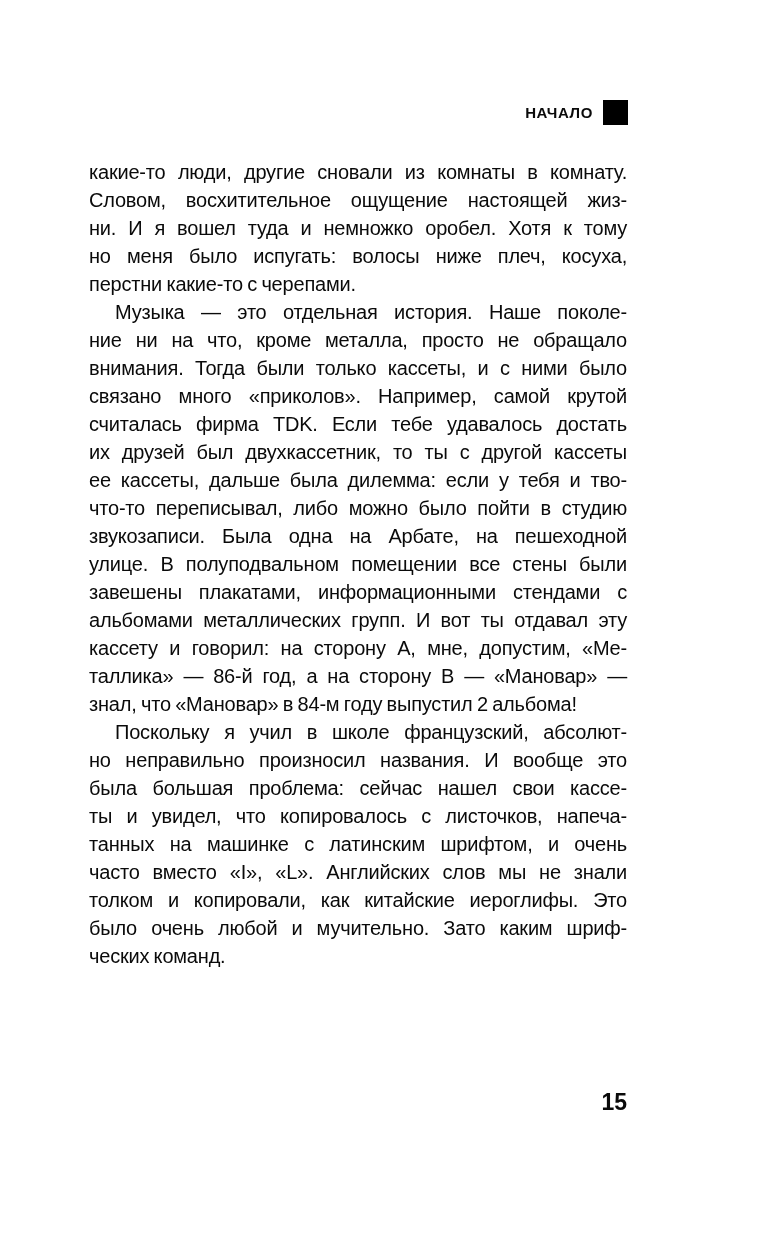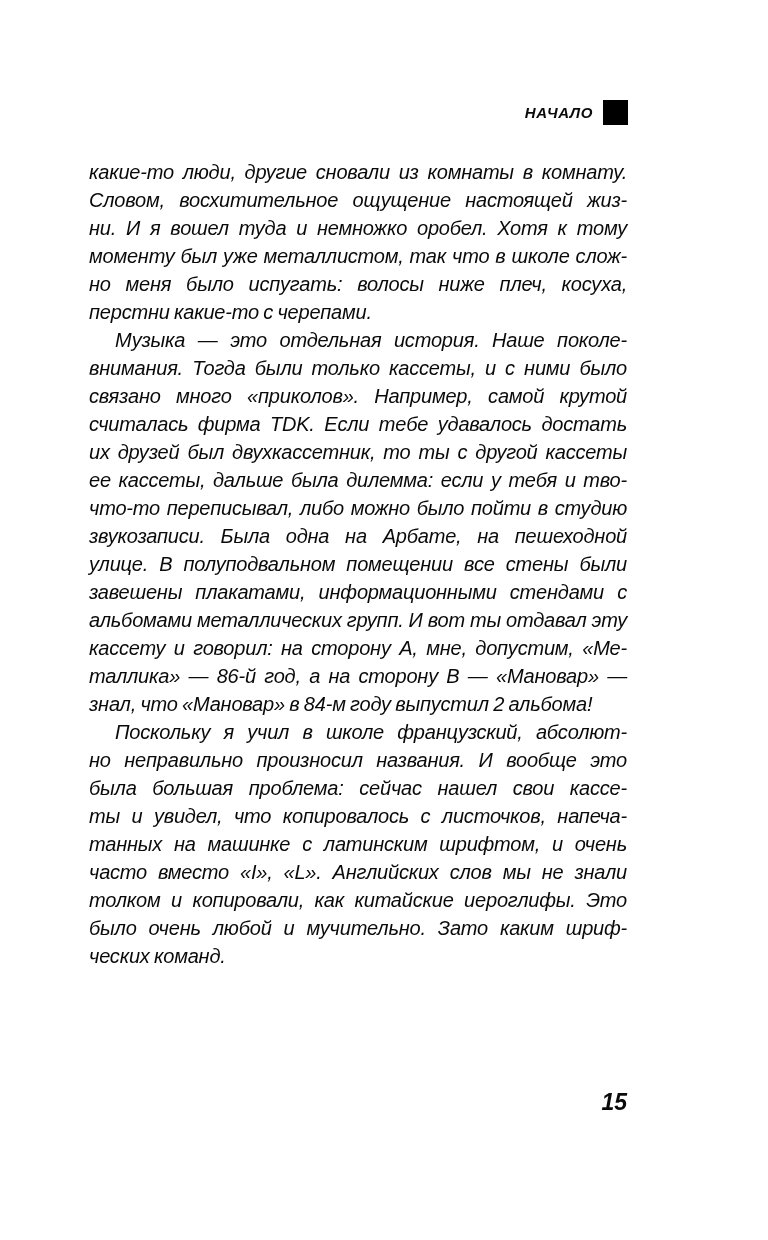--- a/index.html
+++ b/index.html
@@ -1,15 +1,15 @@
 <!DOCTYPE html>
 <html><head>
 <meta charset="utf-8">
 <style>
-  * { margin: 0; padding: 0; box-sizing: border-box; font-style: italic; }
+  * { margin: 0; padding: 0; box-sizing: border-box; }
   html, body { background: #ffffff; }
   .page {
     position: relative;
     width: 768px;
     height: 1240px;
     background: #ffffff;
     font-family: "Liberation Sans", sans-serif;
     color: #0a0a0a;
     overflow: hidden;
   }
@@ -73,26 +73,26 @@
   <header class="running-head">
     <span class="head-title">НАЧАЛО</span>
     <span class="head-square"></span>
   </header>
 
   <main class="body-text" id="body-text">
       <div class="paragraph">
         <div class="line">какие-то люди, другие сновали из комнаты в комнату.</div>
         <div class="line">Словом, восхитительное ощущение настоящей жиз-</div>
         <div class="line">ни. И я вошел туда и немножко оробел. Хотя к тому</div>
-        <div class="line">моменту был уже металлистом, так что в школе слож-</div>
         <div class="line">но меня было испугать: волосы ниже плеч, косуха,</div>
         <div class="line last">перстни какие-то с черепами.</div>
       </div>
       <div class="paragraph">
         <div class="line indent">Музыка — это отдельная история. Наше поколе-</div>
+        <div class="line">ние ни на что, кроме металла, просто не обращало</div>
         <div class="line">внимания. Тогда были только кассеты, и с ними было</div>
         <div class="line">связано много «приколов». Например, самой крутой</div>
         <div class="line">считалась фирма TDK. Если тебе удавалось достать</div>
         <div class="line">их друзей был двухкассетник, то ты с другой кассеты</div>
         <div class="line">ее кассеты, дальше была дилемма: если у тебя и тво-</div>
         <div class="line">что-то переписывал, либо можно было пойти в студию</div>
         <div class="line">звукозаписи. Была одна на Арбате, на пешеходной</div>
         <div class="line">улице. В полуподвальном помещении все стены были</div>
         <div class="line">завешены плакатами, информационными стендами с</div>
         <div class="line">альбомами металлических групп. И вот ты отдавал эту</div>

